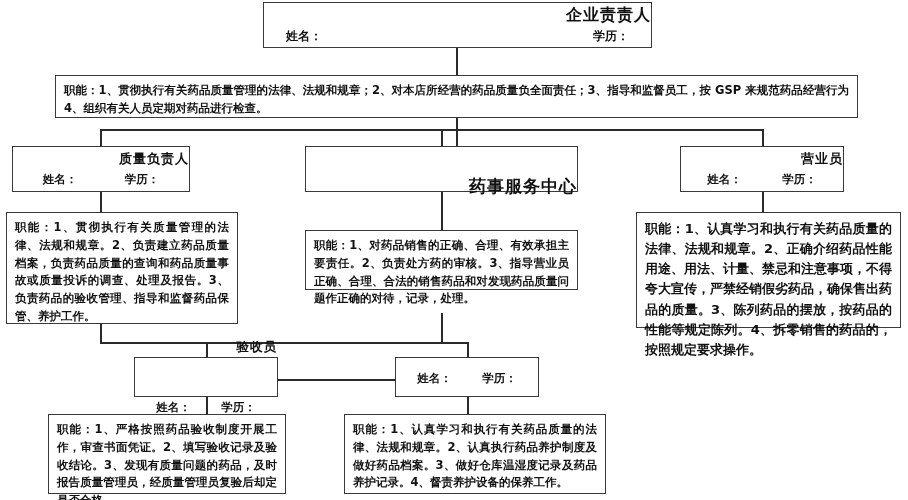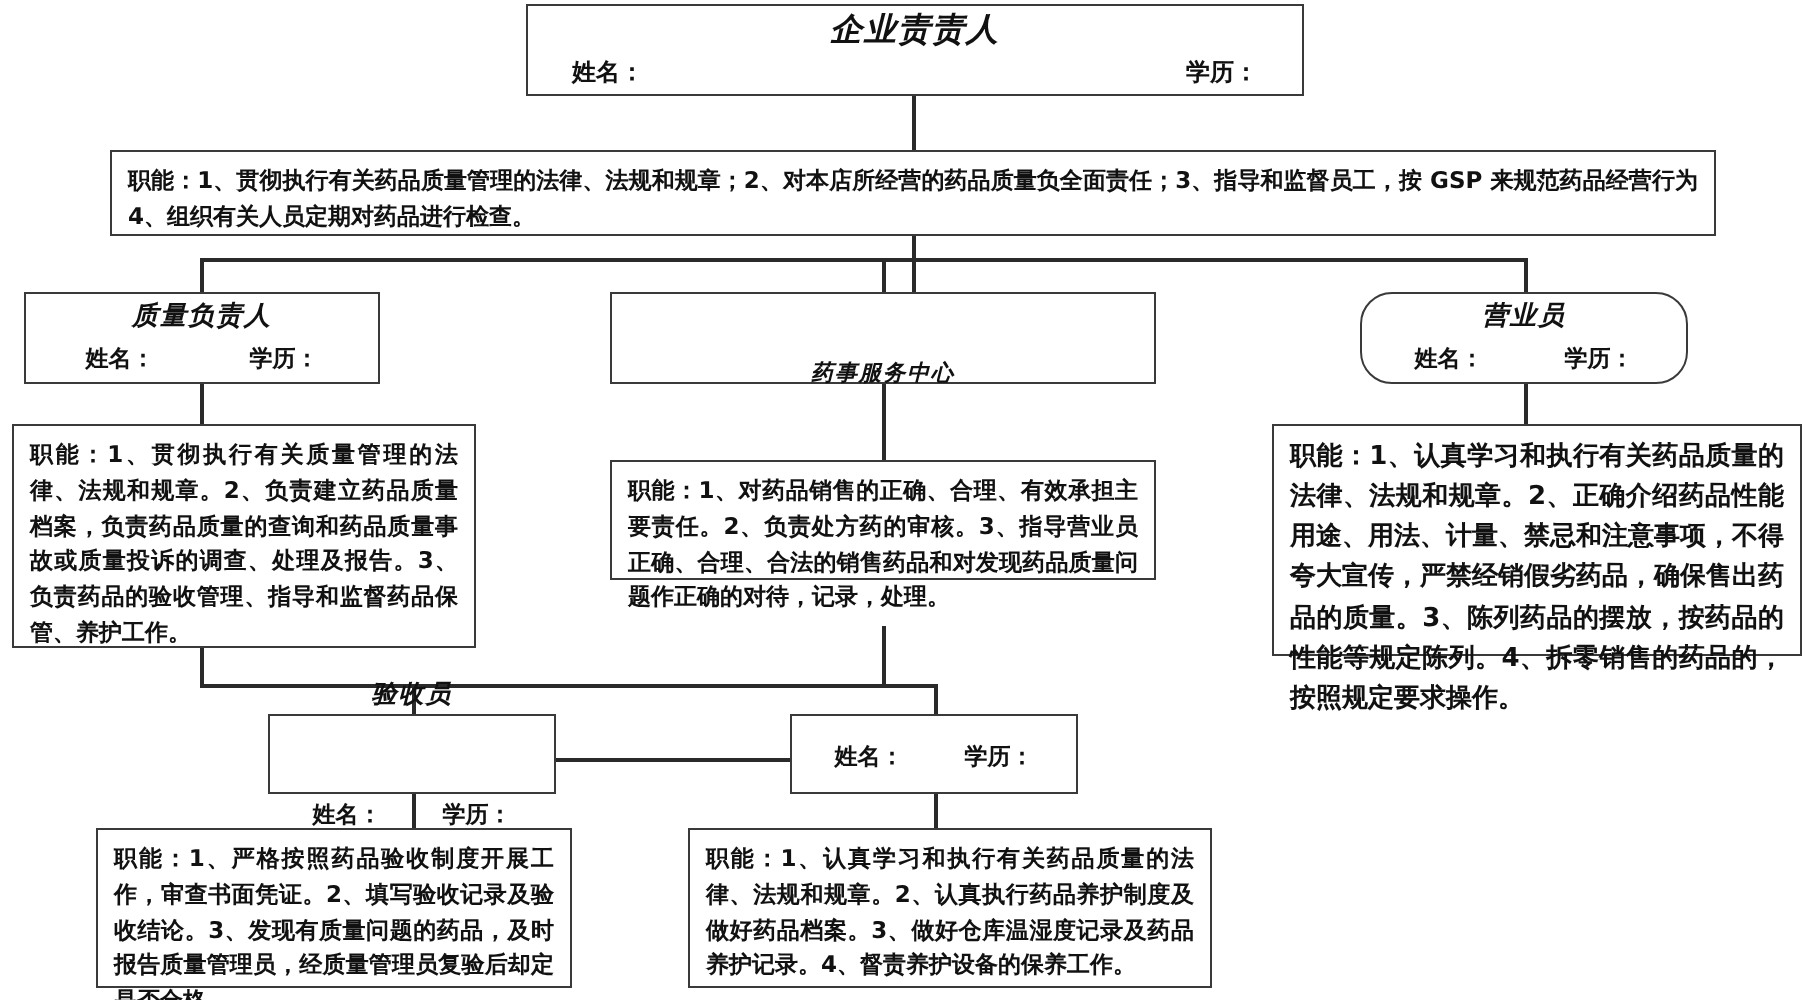--- a/index.html
+++ b/index.html
@@ -18,25 +18,24 @@
     border:1px solid #3a3a3a;
     background:#ffffff;
     z-index:3;
   }
   .title-box{
     display:flex;
     flex-direction:column;
     justify-content:center;
   }
   .title-line{
-    text-align:center;
+    text-align:right;
     font-weight:bold;
     letter-spacing:1px;
     line-height:1.25;
-    font-style:italic;
   }
   .fields{
     display:flex;
     justify-content:space-around;
     font-weight:bold;
     line-height:1.3;
     padding:0 6px;
     box-sizing:border-box;
   }
   .fields.two-wide{justify-content:space-between;padding:0 22px;}
@@ -60,24 +59,24 @@
   #root-box .title-line{font-size:16px;}
   #root-box .fields{font-size:12px;margin-top:4px;}
 
   #root-duty{left:55px;top:75px;width:803px;height:43px;font-size:11.5px;}
 
   #quality-box{left:12px;top:146px;width:178px;height:46px;}
   #quality-box .title-line{font-size:13px;}
   #quality-box .fields{font-size:11.5px;margin-top:4px;}
 
   #pharmacy-box{left:305px;top:146px;width:273px;height:46px;}
-  #pharmacy-box .title-line{font-size:11px;margin-top:36px;}
+  #pharmacy-box .title-line{font-size:17px;margin-top:36px;}
   #pharmacy-box .fields{font-size:11.5px;margin-top:4px;}
 
-  #sales-box{left:680px;top:146px;width:164px;height:46px;border-radius:16px;}
+  #sales-box{left:680px;top:146px;width:164px;height:46px;}
   #sales-box .title-line{font-size:13px;}
   #sales-box .fields{font-size:11.5px;margin-top:4px;}
 
   #quality-duty{left:6px;top:212px;width:232px;height:112px;font-size:11.5px;}
   #pharmacy-duty{left:305px;top:230px;width:273px;height:60px;font-size:11.5px;}
   #sales-duty{left:636px;top:212px;width:265px;height:116px;font-size:13px;}
 
   #inspect-box{left:134px;top:357px;width:144px;height:40px;gap:44px;}
   #inspect-box .title-line{font-size:12.5px;}
   #inspect-box .fields{font-size:11.5px;margin-top:2px;}

